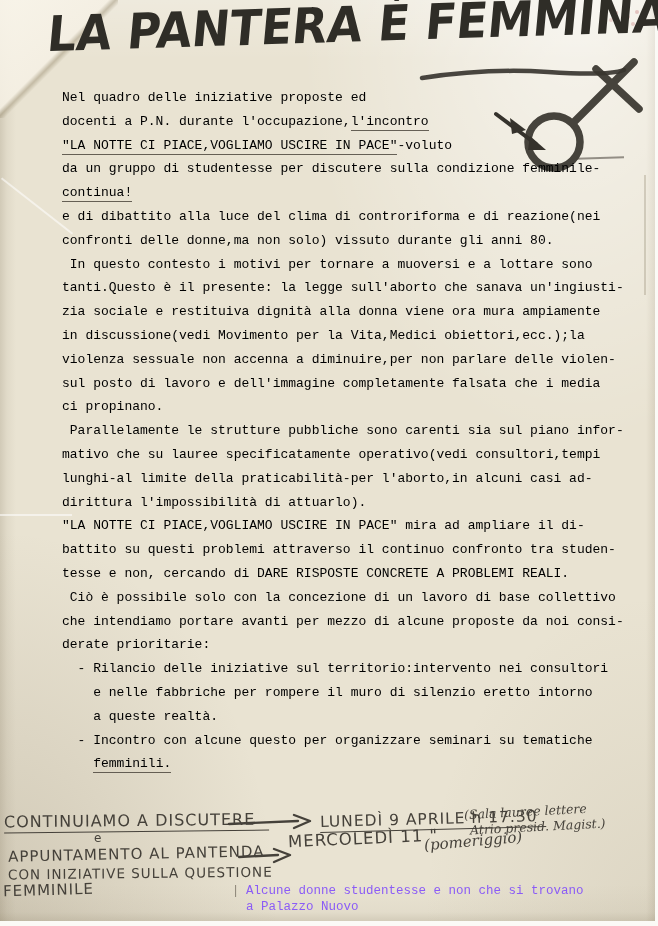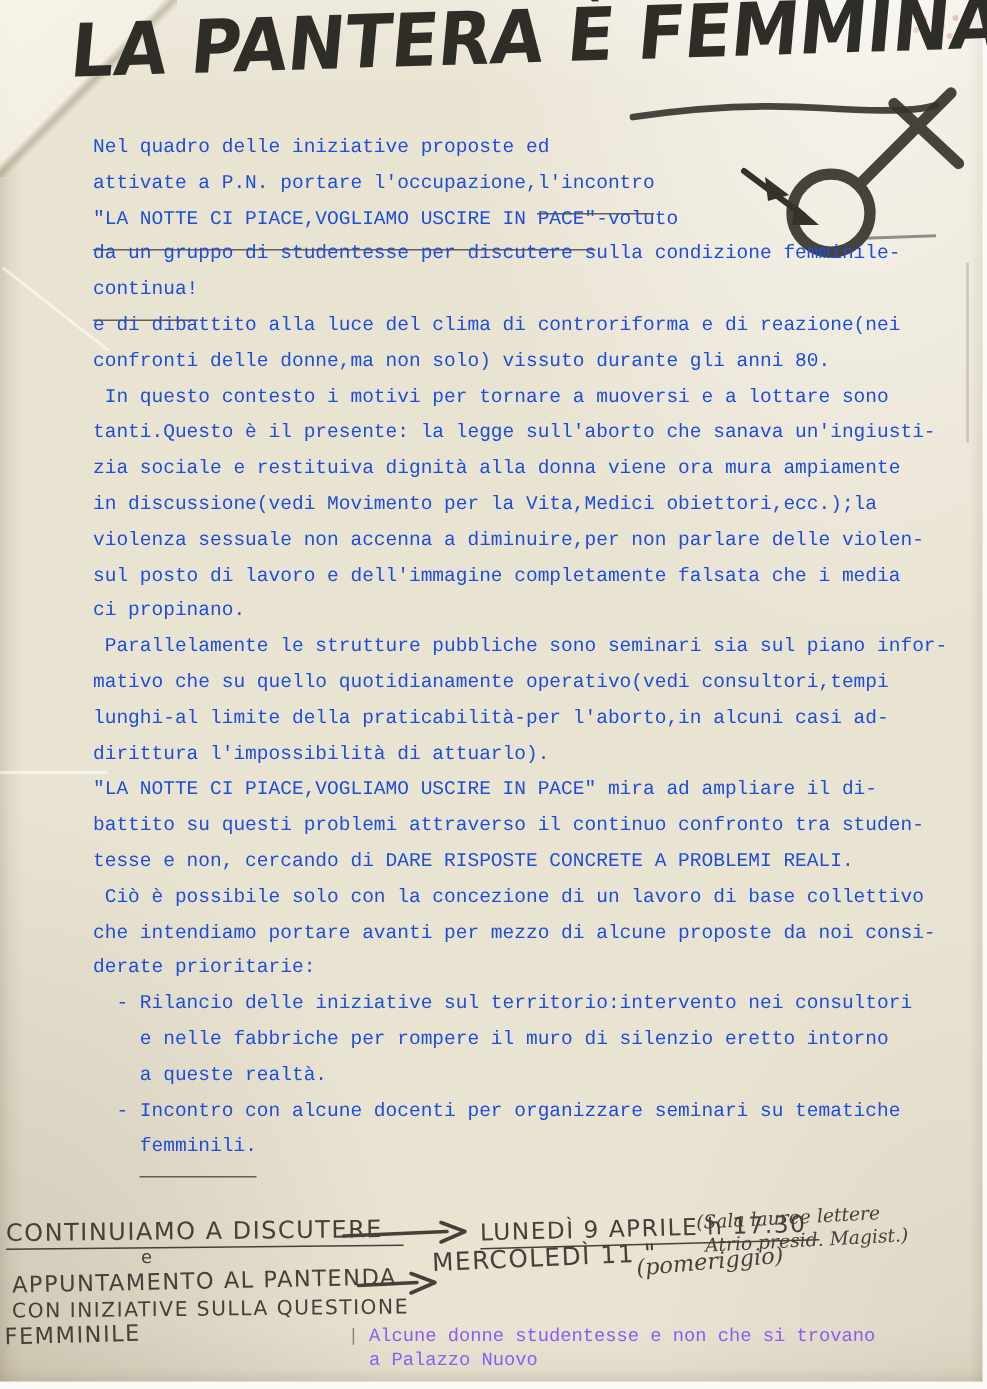--- a/index.html
+++ b/index.html
@@ -32,23 +32,23 @@
     font-family:"DejaVu Sans",sans-serif;font-weight:bold;font-size:49px;
     color:#2f2d27;letter-spacing:0px;white-space:nowrap;
     transform:rotate(-1.8deg) skewX(-7deg) scaleX(.93);transform-origin:left top;}
   .title-flourish{position:absolute;left:418px;top:64px;}
   .venus{position:absolute;left:512px;top:48px;}
   .note-arrow{position:absolute;left:492px;top:110px;}
   .dash-mark{position:absolute;left:576px;top:157px;width:48px;height:2px;
     background:rgba(70,64,56,.55);transform:rotate(-2deg);}
   .typed{position:absolute;left:62px;top:86px;width:586px;
     font-family:"Liberation Mono","DejaVu Sans Mono",monospace;font-size:13px;
-    color:#1d4ed8;}
+    color:#000000;}
   .t-line{white-space:pre;line-height:23.8px;height:23.8px;}
-  .t-line .u{border-bottom:1.6px solid rgba(78,72,62,.85);padding-bottom:13px;}
+  .t-line .u{border-bottom:1.6px solid rgba(78,72,62,.85);padding-bottom:1px;}
   .footnote{position:absolute;left:246px;top:883px;
     font-family:"Liberation Mono","DejaVu Sans Mono",monospace;font-size:12.5px;
     line-height:16px;color:#8b5cf6;white-space:pre;}
   .footnote-marker{position:absolute;left:232px;top:884px;
     font-family:"Liberation Mono",monospace;font-size:12px;color:#8a8375;}
   .hand{position:absolute;color:#45413a;font-family:"DejaVu Sans",sans-serif;
     white-space:nowrap;letter-spacing:1px;}
   .hand.ul{border-bottom:1.6px solid #45413a;padding-bottom:1px;}
   .hand.script{font-family:"DejaVu Serif",serif;font-style:italic;letter-spacing:0;}
   .h-continuiamo{left:4px;top:811px;font-size:16px;transform:rotate(-.6deg);padding-right:14px;}
@@ -96,47 +96,47 @@
     <path d="M4 4 L44 34" stroke="#35322c" stroke-width="4" stroke-linecap="round"></path>
     <path d="M18 8 L34 20 L20 24 Z" fill="#35322c"></path>
     <path d="M38 26 L54 40 L36 40 Z" fill="#35322c"></path>
   </svg>
 </div>
 
 <div class="dash-mark"></div>
 
 <div class="typed">
     <div class="t-line"><span>Nel quadro delle iniziative proposte ed</span></div>
-    <div class="t-line"><span>attivate a P.N. portare l'occupazione,</span><span class="u">l'incontro</span></div>
+    <div class="t-line"><span>docenti a P.N. durante l'occupazione,</span><span class="u">l'incontro</span></div>
     <div class="t-line"><span class="u">"LA NOTTE CI PIACE,VOGLIAMO USCIRE IN PACE"</span><span>-voluto</span></div>
     <div class="t-line"><span>da un gruppo di studentesse per discutere sulla condizione femminile-</span></div>
     <div class="t-line"><span class="u">continua!</span></div>
     <div class="t-line"><span>e di dibattito alla luce del clima di controriforma e di reazione(nei</span></div>
     <div class="t-line"><span>confronti delle donne,ma non solo) vissuto durante gli anni 80.</span></div>
     <div class="t-line"><span> In questo contesto i motivi per tornare a muoversi e a lottare sono</span></div>
     <div class="t-line"><span>tanti.Questo è il presente: la legge sull'aborto che sanava un'ingiusti-</span></div>
     <div class="t-line"><span>zia sociale e restituiva dignità alla donna viene ora mura ampiamente</span></div>
     <div class="t-line"><span>in discussione(vedi Movimento per la Vita,Medici obiettori,ecc.);la</span></div>
     <div class="t-line"><span>violenza sessuale non accenna a diminuire,per non parlare delle violen-</span></div>
     <div class="t-line"><span>sul posto di lavoro e dell'immagine completamente falsata che i media</span></div>
     <div class="t-line"><span>ci propinano.</span></div>
-    <div class="t-line"><span> Parallelamente le strutture pubbliche sono seminari sia sul piano infor-</span></div>
-    <div class="t-line"><span>mativo che su quello quotidianamente operativo(vedi consultori,tempi</span></div>
+    <div class="t-line"><span> Parallelamente le strutture pubbliche sono carenti sia sul piano infor-</span></div>
+    <div class="t-line"><span>mativo che su lauree specificatamente operativo(vedi consultori,tempi</span></div>
     <div class="t-line"><span>lunghi-al limite della praticabilità-per l'aborto,in alcuni casi ad-</span></div>
     <div class="t-line"><span>dirittura l'impossibilità di attuarlo).</span></div>
     <div class="t-line"><span>"LA NOTTE CI PIACE,VOGLIAMO USCIRE IN PACE" mira ad ampliare il di-</span></div>
     <div class="t-line"><span>battito su questi problemi attraverso il continuo confronto tra studen-</span></div>
     <div class="t-line"><span>tesse e non, cercando di DARE RISPOSTE CONCRETE A PROBLEMI REALI.</span></div>
     <div class="t-line"><span> Ciò è possibile solo con la concezione di un lavoro di base collettivo</span></div>
     <div class="t-line"><span>che intendiamo portare avanti per mezzo di alcune proposte da noi consi-</span></div>
     <div class="t-line"><span>derate prioritarie:</span></div>
     <div class="t-line"><span>  - Rilancio delle iniziative sul territorio:intervento nei consultori</span></div>
     <div class="t-line"><span>    e nelle fabbriche per rompere il muro di silenzio eretto intorno</span></div>
     <div class="t-line"><span>    a queste realtà.</span></div>
-    <div class="t-line"><span>  - Incontro con alcune docenti per organizzare seminari su tematiche</span></div>
+    <div class="t-line"><span>  - Incontro con alcune questo per organizzare seminari su tematiche</span></div>
     <div class="t-line"><span>    </span><span class="u">femminili.</span></div>
   </div>
 
 <span class="footnote-marker">|</span>
 <div class="footnote"><span>Alcune donne studentesse e non che si trovano</span>
 <span>a Palazzo Nuovo</span></div>
 
 <div class="hand ul h-continuiamo">CONTINUIAMO A DISCUTERE</div>
 <div class="hand h-e">e</div>
 <div class="hand h-appuntamento">APPUNTAMENTO AL PANTENDA</div>

